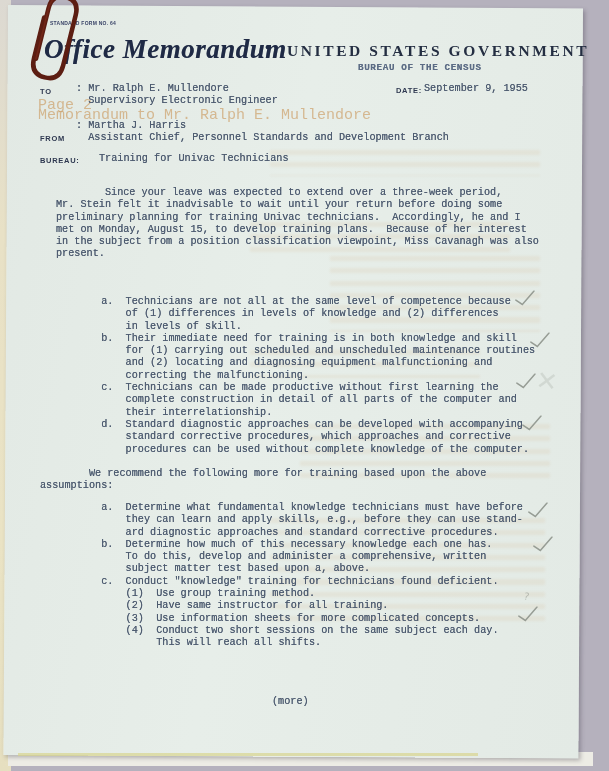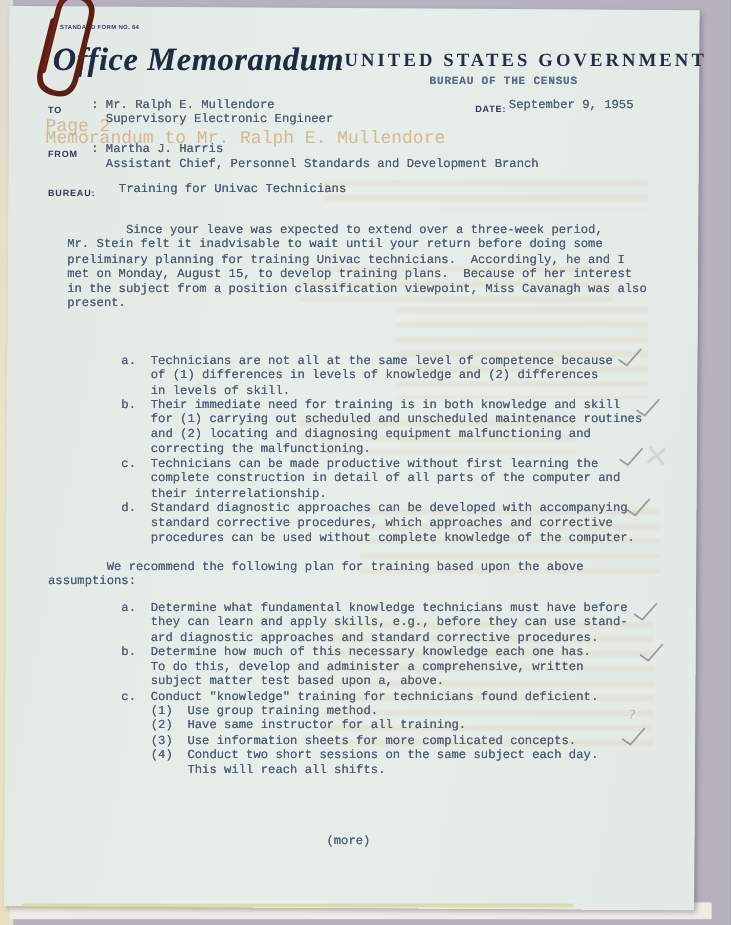--- a/index.html
+++ b/index.html
@@ -69,21 +69,21 @@
   <div class="title" style="left:264px;top:36px;font-size:20px;font-style:normal;">·</div>
   <div class="org" style="left:287px;top:42px;">UNITED STATES GOVERNMENT</div>
   <div class="bureau" style="left:358px;top:62px;">BUREAU OF THE CENSUS</div>
 
   <div class="label" style="left:40px;top:87px;">TO</div>
   <pre class="t" style="left:76px;top:83px;">: Mr. Ralph E. Mullendore
   Supervisory Electronic Engineer</pre>
   <div class="label" style="left:396px;top:86px;">DATE:</div>
   <pre class="t" style="left:424px;top:83px;">September 9, 1955</pre>
 
-  <div class="label" style="left:40px;top:124px;">FROM</div>
+  <div class="label" style="left:40px;top:134px;">FROM</div>
   <pre class="t" style="left:76px;top:120px;">: Martha J. Harris
   Assistant Chief, Personnel Standards and Development Branch</pre>
 
   <div class="label" style="left:40px;top:156px;">BUREAU:</div>
   <pre class="t" style="left:99px;top:153px;">Training for Univac Technicians</pre>
 
   <pre class="t" style="left:40px;top:187px;margin-left:16px;">        Since your leave was expected to extend over a three-week period,
 Mr. Stein felt it inadvisable to wait until your return before doing some
 preliminary planning for training Univac technicians.  Accordingly, he and I
 met on Monday, August 15, to develop training plans.  Because of her interest
@@ -95,21 +95,21 @@
           b.  Their immediate need for training is in both knowledge and skill
               for (1) carrying out scheduled and unscheduled maintenance routines
               and (2) locating and diagnosing equipment malfunctioning and
               correcting the malfunctioning.
           c.  Technicians can be made productive without first learning the
               complete construction in detail of all parts of the computer and
               their interrelationship.
           d.  Standard diagnostic approaches can be developed with accompanying
               standard corrective procedures, which approaches and corrective
               procedures can be used without complete knowledge of the computer.</pre>
-  <pre class="t" style="left:40px;top:468px;">        We recommend the following plan for training based upon the above
+  <pre class="t" style="left:40px;top:468px;">        We recommend the following more for training based upon the above
 assumptions:</pre>
   <pre class="t" style="left:40px;top:502px;">          a.  Determine what fundamental knowledge technicians must have before
               they can learn and apply skills, e.g., before they can use stand-
               ard diagnostic approaches and standard corrective procedures.
           b.  Determine how much of this necessary knowledge each one has.
               To do this, develop and administer a comprehensive, written
               subject matter test based upon a, above.
           c.  Conduct "knowledge" training for technicians found deficient.
               (1)  Use group training method.
               (2)  Have same instructor for all training.

